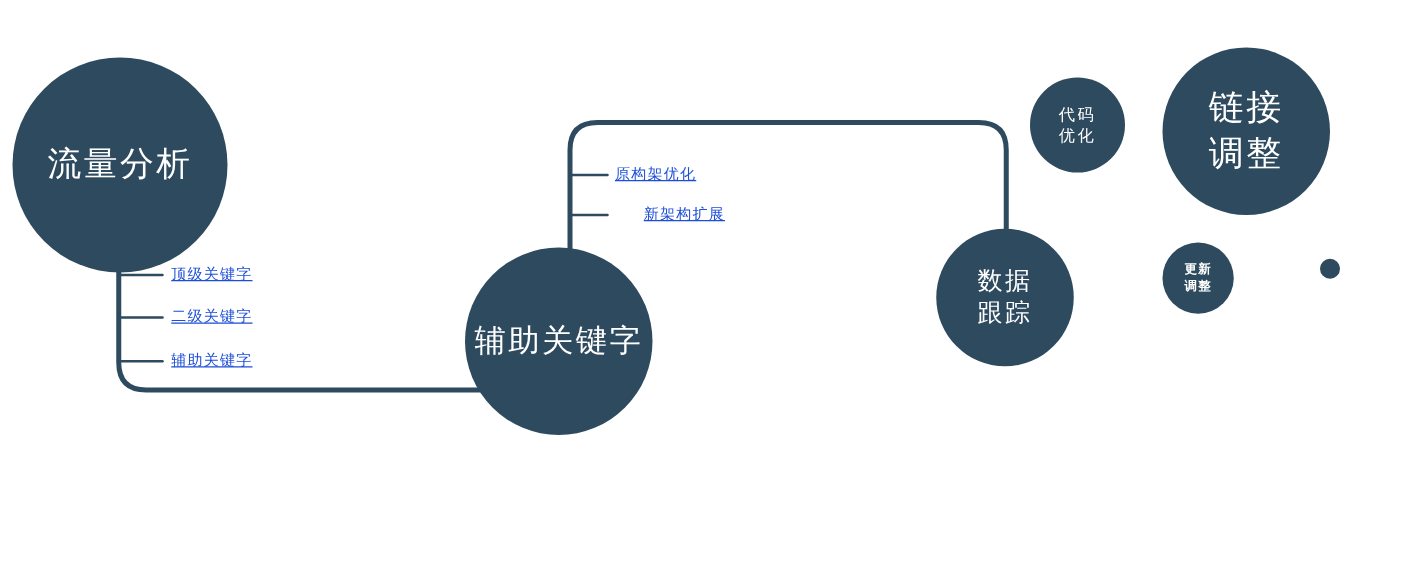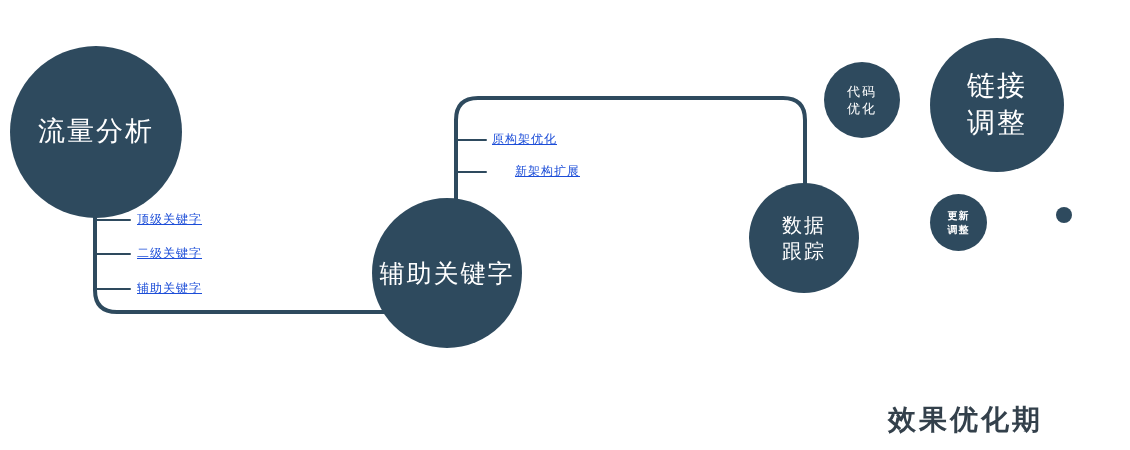--- a/index.html
+++ b/index.html
@@ -126,15 +126,14 @@
 
 
 
   <div class="branch-label" style="left:137px;top:213px;">顶级关键字</div>
   <div class="branch-label" style="left:137px;top:247px;">二级关键字</div>
   <div class="branch-label" style="left:137px;top:282px;">辅助关键字</div>
 
   <div class="branch-label" style="left:492px;top:133px;">原构架优化</div>
   <div class="branch-label" style="left:515px;top:165px;">新架构扩展</div>
 
-  <div class="footer-label" style="left:888px;top:406px;font-size:28px;">效果优化期</div>
 
 </div>
 
 </body></html>

